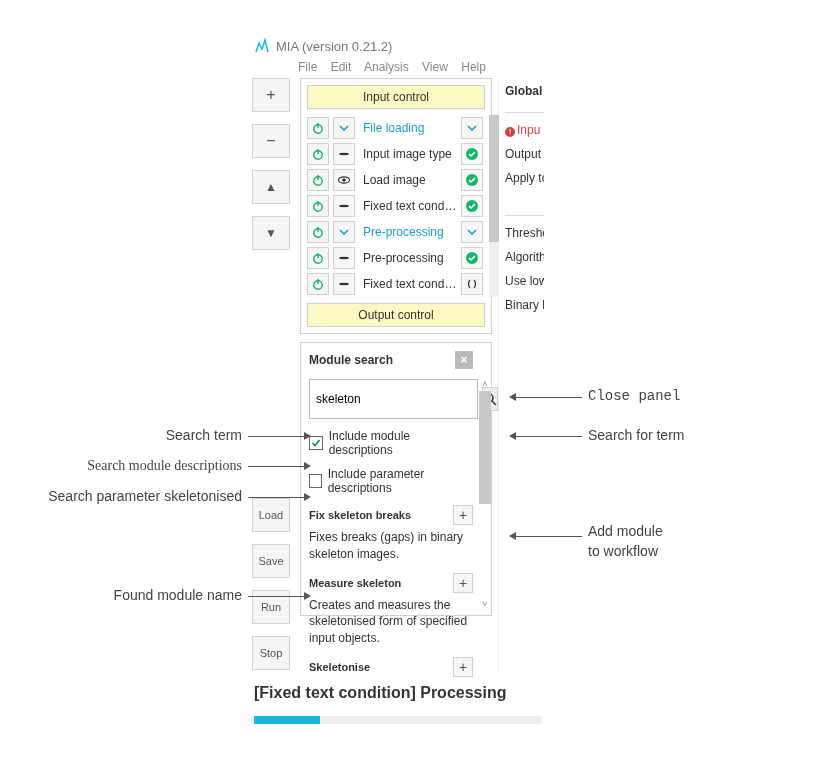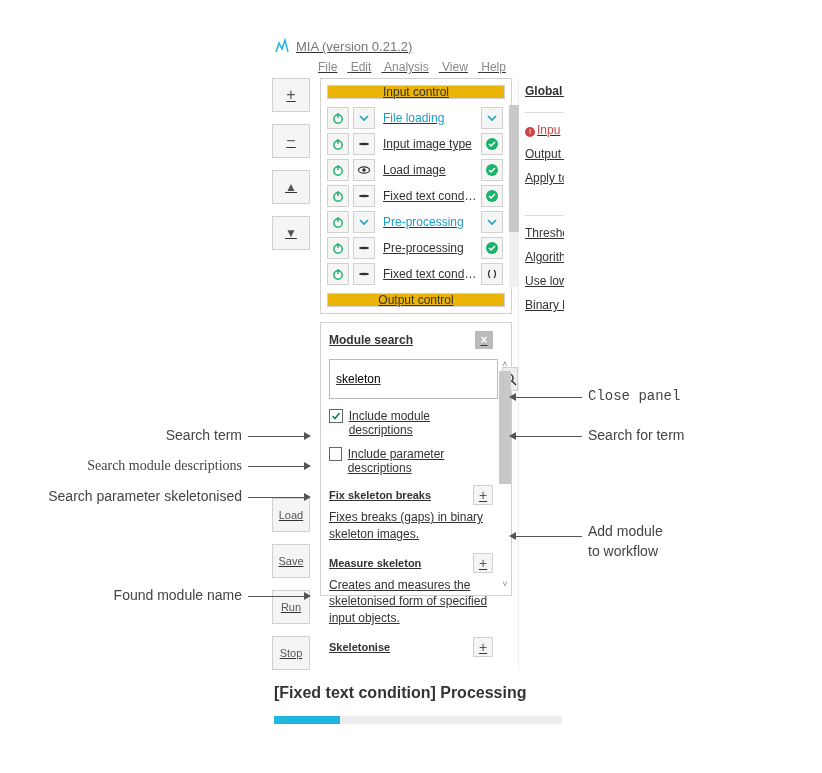--- a/index.html
+++ b/index.html
@@ -1,55 +1,55 @@
 <!DOCTYPE html>
 <html><head>
 <meta charset="utf-8">
 <style>
 * { box-sizing: border-box; margin: 0; padding: 0; }
 body { font-family: Arial, Helvetica, sans-serif; font-size: 12px; color: #333; background: #fff; width: 822px; height: 773px; position: relative; }
 
-.app-window { position: absolute; left: 268px; top: 34px; width: 300px; height: 700px; background: #fff; text-decoration: underline; }
+.app-window { position: absolute; left: 248px; top: 34px; width: 300px; height: 700px; background: #fff; }
 
 .title-bar { display: flex; align-items: center; gap: 6px; padding: 4px 6px 6px 6px; color: #777; font-size: 13px; }
 .logo-icon { width: 16px; height: 16px; }
 .menu-bar { padding: 0 6px 4px 6px; color: #888; font-size: 12px; margin-left: 44px; }
 .menu-bar span { margin-right: 10px; cursor: default; }
 
 .columns { display: flex; padding: 0 4px; gap: 6px; }
 .left-col { width: 42px; display: flex; flex-direction: column; gap: 12px; }
 .left-col .spacer { flex: 1; min-height: 0; }
 
 .side-btn { width: 38px; height: 34px; border: 1px solid #d0d0d0; background: #f5f5f5; display: flex; align-items: center; justify-content: center; color: #555; font-size: 16px; }
 .side-btn.txt { font-size: 11px; }
 
 .center-col { flex: 1; display: flex; flex-direction: column; gap: 8px; min-width: 0; }
 .workspace-panel { border: 1px solid #d0d0d0; padding: 6px; }
-.wide-btn { width: 100%; height: 14px; border: 1px solid #d0d0d0; background: #eab308; display: flex; align-items: center; justify-content: center; font-size: 12px; color: #333; }
+.wide-btn { width: 100%; height: 24px; border: 1px solid #d0d0d0; background: #fef9c3; display: flex; align-items: center; justify-content: center; font-size: 12px; color: #333; }
 
 .module-list { margin: 6px 0; position: relative; }
 .module-row { display: flex; align-items: center; gap: 4px; height: 26px; }
 .icon-box { width: 22px; height: 22px; border: 1px solid #d0d0d0; background: #f5f5f5; display: flex; align-items: center; justify-content: center; flex-shrink: 0; }
 .module-name { flex: 1; font-size: 12px; padding-left: 4px; white-space: nowrap; overflow: hidden; text-overflow: ellipsis; }
 .module-name.cat { color: #1b9dc4; }
 .status-box { width: 22px; height: 22px; border: 1px solid #d0d0d0; background: #f5f5f5; display: flex; align-items: center; justify-content: center; flex-shrink: 0; }
 
 .vscroll { position: absolute; right: -14px; top: 0; width: 10px; height: 100%; background: #f0f0f0; }
 .vscroll .thumb { width: 10px; background: #c8c8c8; }
 
 .search-panel { border: 1px solid #d0d0d0; padding: 8px; position: relative; }
 .search-header { display: flex; align-items: center; justify-content: space-between; margin-bottom: 10px; gap: 30px; }
 .search-header .title { font-weight: bold; font-size: 12px; }
 .close-box { width: 18px; height: 18px; background: #bbb; color: #fff; display: flex; align-items: center; justify-content: center; font-size: 12px; font-weight: bold; border-radius: 1px; }
 
 .search-row { display: flex; gap: 4px; align-items: center; margin-bottom: 10px; }
 .search-input { flex: 1; height: 40px; border: 1px solid #bbb; padding: 0 6px; font-size: 12px; }
 .search-btn { width: 24px; height: 24px; border: 1px solid #d0d0d0; background: #eee; display: flex; align-items: center; justify-content: center; }
 
-.chk-row { display: flex; align-items: flex-start; gap: 6px; margin-bottom: 10px; font-size: 12px; }
+.chk-row { display: flex; align-items: center; gap: 6px; margin-bottom: 10px; font-size: 12px; }
 .chkbox { width: 14px; height: 14px; border: 1px solid #666; display: flex; align-items: center; justify-content: center; color: #0a7; font-size: 11px; line-height: 1; }
 
 .result { margin-top: 6px; }
 .result-head { display: flex; align-items: center; justify-content: space-between; margin-bottom: 4px; }
 .result-title { font-weight: bold; font-size: 11px; }
 .add-btn { width: 20px; height: 20px; border: 1px solid #d0d0d0; background: #f5f5f5; display: flex; align-items: center; justify-content: center; font-size: 14px; color: #555; }
 .result-desc { font-size: 12px; color: #333; line-height: 1.4; margin-bottom: 10px; }
 
 .search-scroll { position: absolute; right: 0px; top: 34px; bottom: 4px; width: 12px; }
 .search-scroll .arrow { height: 14px; display: flex; align-items: center; justify-content: center; font-size: 9px; color: #888; }

